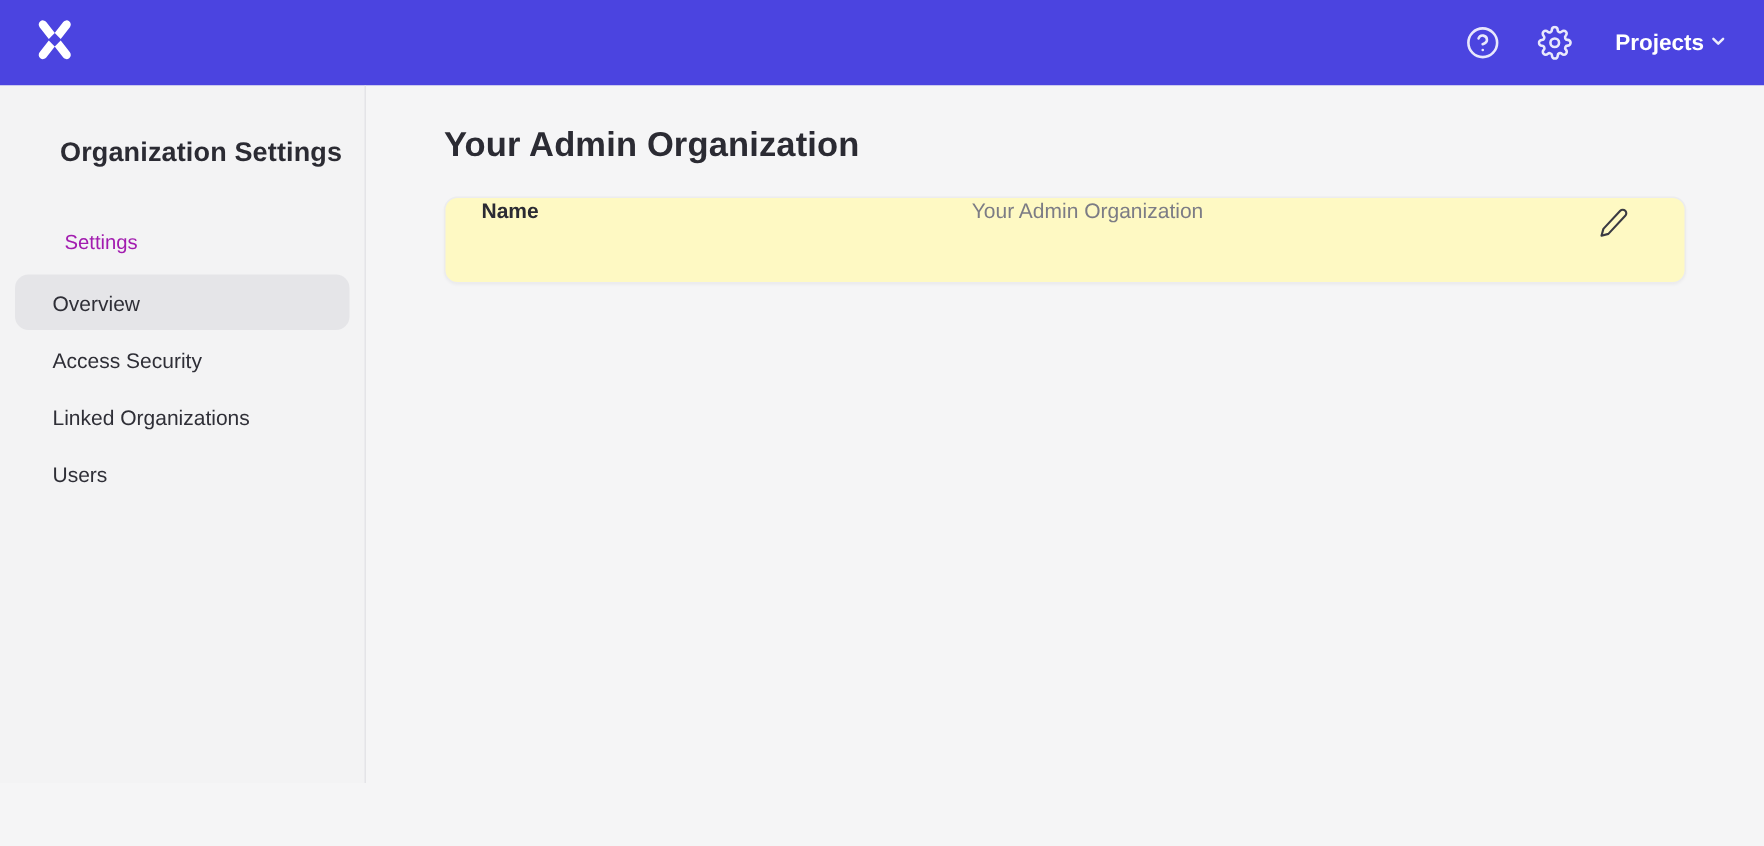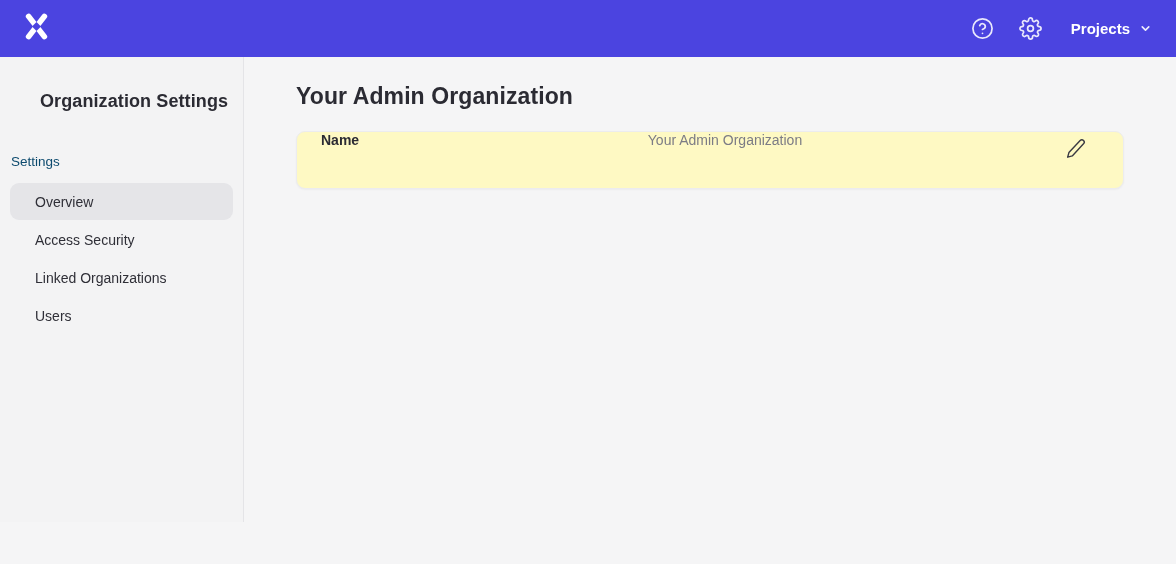--- a/index.html
+++ b/index.html
@@ -35,21 +35,21 @@
   }
   .icon-btn svg { display: block; }
   .projects-btn {
     display: flex; align-items: center;
     border: none; background: transparent;
     color: #ffffff;
     font-family: "Liberation Sans", sans-serif;
     font-size: 15px; font-weight: 700;
     margin-left: 22px;
     cursor: pointer;
-    gap: 9px;
+    gap: 3px;
   }
   .projects-btn svg { margin-top: 2px; color: rgba(255,255,255,0.9); }
 
   
   .page {
     display: flex;
     height: 465px;
   }
   .sidebar {
     width: 244px;
@@ -60,24 +60,25 @@
   }
   .sidebar-title {
     font-size: 18px;
     font-weight: 700;
     color: #2b2b33;
     padding-left: 40px;
     letter-spacing: 0.1px;
   }
   .sidebar-section-label {
     font-size: 13.5px;
-    color: #0c4a6e;
+    color: #a21caf;
     padding-left: 11px;
     margin-top: 42px;
     margin-bottom: 14px;
+    margin-left: 32px;
   }
   .nav { padding: 0 10px; }
   .nav-item {
     height: 37px;
     display: flex;
     align-items: center;
     padding-left: 25px;
     font-size: 14px;
     font-weight: 500;
     color: #2f2f37;

